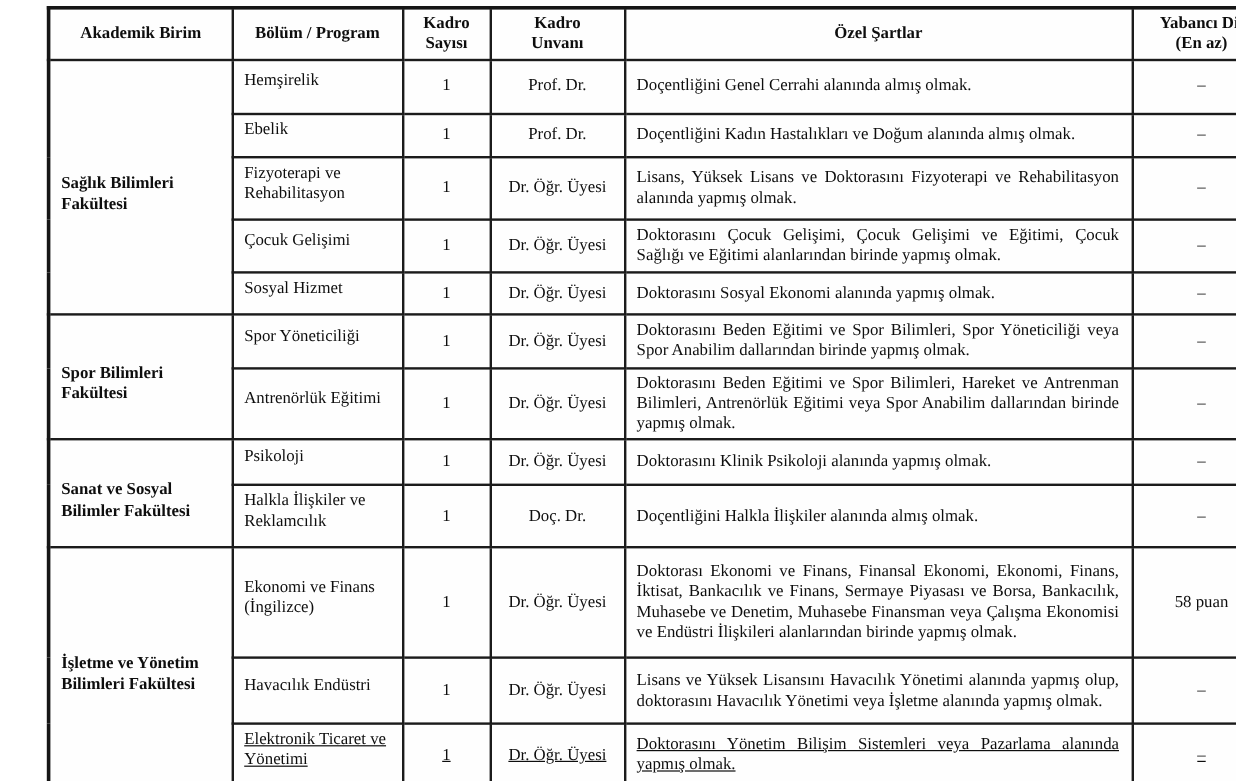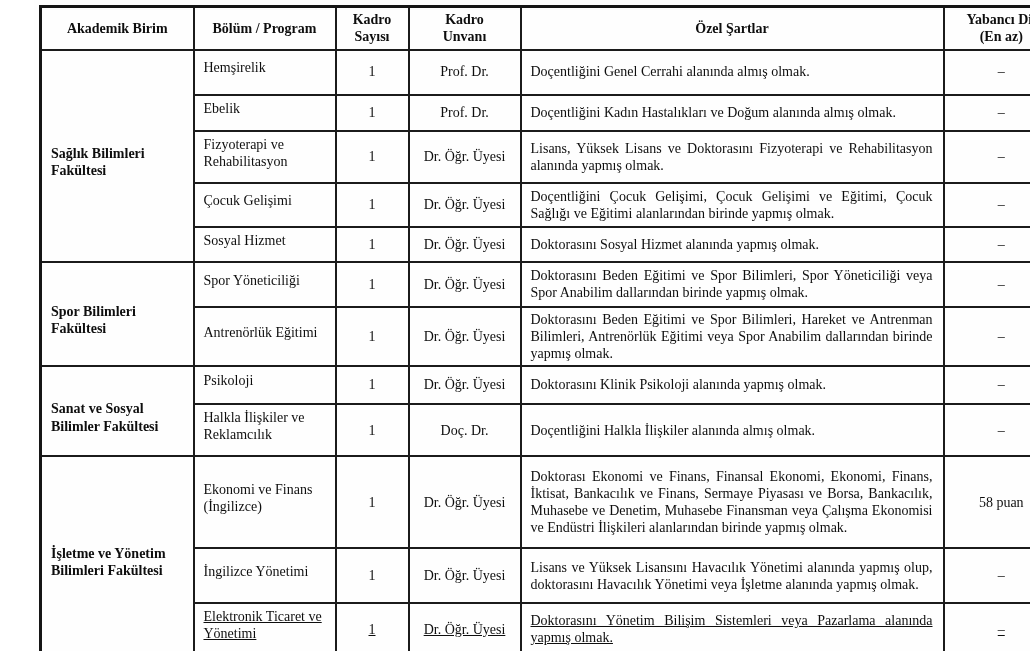--- a/index.html
+++ b/index.html
@@ -104,28 +104,28 @@
         <td class="program">Fizyoterapi ve Rehabilitasyon</td>
         <td class="count">1</td>
         <td class="title">Dr. Öğr. Üyesi</td>
         <td class="cond">Lisans, Yüksek Lisans ve Doktorasını Fizyoterapi ve Rehabilitasyon alanında yapmış olmak.</td>
         <td class="lang">–</td>
       </tr>
       <tr style="height:44px;">
         <td class="program">Çocuk Gelişimi</td>
         <td class="count">1</td>
         <td class="title">Dr. Öğr. Üyesi</td>
-        <td class="cond">Doçentliğini Çocuk Gelişimi, Çocuk Gelişimi ve Eğitimi, Çocuk Sağlığı ve Eğitimi alanlarından birinde yapmış olmak.</td>
+        <td class="cond">Doktorasını Çocuk Gelişimi, Çocuk Gelişimi ve Eğitimi, Çocuk Sağlığı ve Eğitimi alanlarından birinde yapmış olmak.</td>
         <td class="lang">–</td>
       </tr>
       <tr style="height:32px;">
         <td class="program">Sosyal Hizmet</td>
         <td class="count">1</td>
         <td class="title">Dr. Öğr. Üyesi</td>
-        <td class="cond">Doktorasını Sosyal Hizmet alanında yapmış olmak.</td>
+        <td class="cond">Doktorasını Sosyal Ekonomi alanında yapmış olmak.</td>
         <td class="lang">–</td>
       </tr>
       <tr style="height:45px;">
         <td class="unit" rowspan="2">Spor Bilimleri Fakültesi</td>
         <td class="program">Spor Yöneticiliği</td>
         <td class="count">1</td>
         <td class="title">Dr. Öğr. Üyesi</td>
         <td class="cond">Doktorasını Beden Eğitimi ve Spor Bilimleri, Spor Yöneticiliği veya Spor Anabilim dallarından birinde yapmış olmak.</td>
         <td class="lang">–</td>
       </tr>
@@ -153,21 +153,21 @@
       </tr>
       <tr style="height:92px;">
         <td class="unit" rowspan="3">İşletme ve Yönetim Bilimleri Fakültesi</td>
         <td class="program">Ekonomi ve Finans (İngilizce)</td>
         <td class="count">1</td>
         <td class="title">Dr. Öğr. Üyesi</td>
         <td class="cond">Doktorası Ekonomi ve Finans, Finansal Ekonomi, Ekonomi, Finans, İktisat, Bankacılık ve Finans, Sermaye Piyasası ve Borsa, Bankacılık, Muhasebe ve Denetim, Muhasebe Finansman veya Çalışma Ekonomisi ve Endüstri İlişkileri alanlarından birinde yapmış olmak.</td>
         <td class="lang">58 puan</td>
       </tr>
       <tr style="height:55px;">
-        <td class="program">İngilizce Yönetimi</td>
+        <td class="program">Havacılık Endüstri</td>
         <td class="count">1</td>
         <td class="title">Dr. Öğr. Üyesi</td>
         <td class="cond">Lisans ve Yüksek Lisansını Havacılık Yönetimi alanında yapmış olup, doktorasını Havacılık Yönetimi veya İşletme alanında yapmış olmak.</td>
         <td class="lang">–</td>
       </tr>
       <tr style="height:48px;text-decoration:underline;">
         <td class="program">Elektronik Ticaret ve Yönetimi</td>
         <td class="count">1</td>
         <td class="title">Dr. Öğr. Üyesi</td>
         <td class="cond">Doktorasını Yönetim Bilişim Sistemleri veya Pazarlama alanında yapmış olmak.</td>

